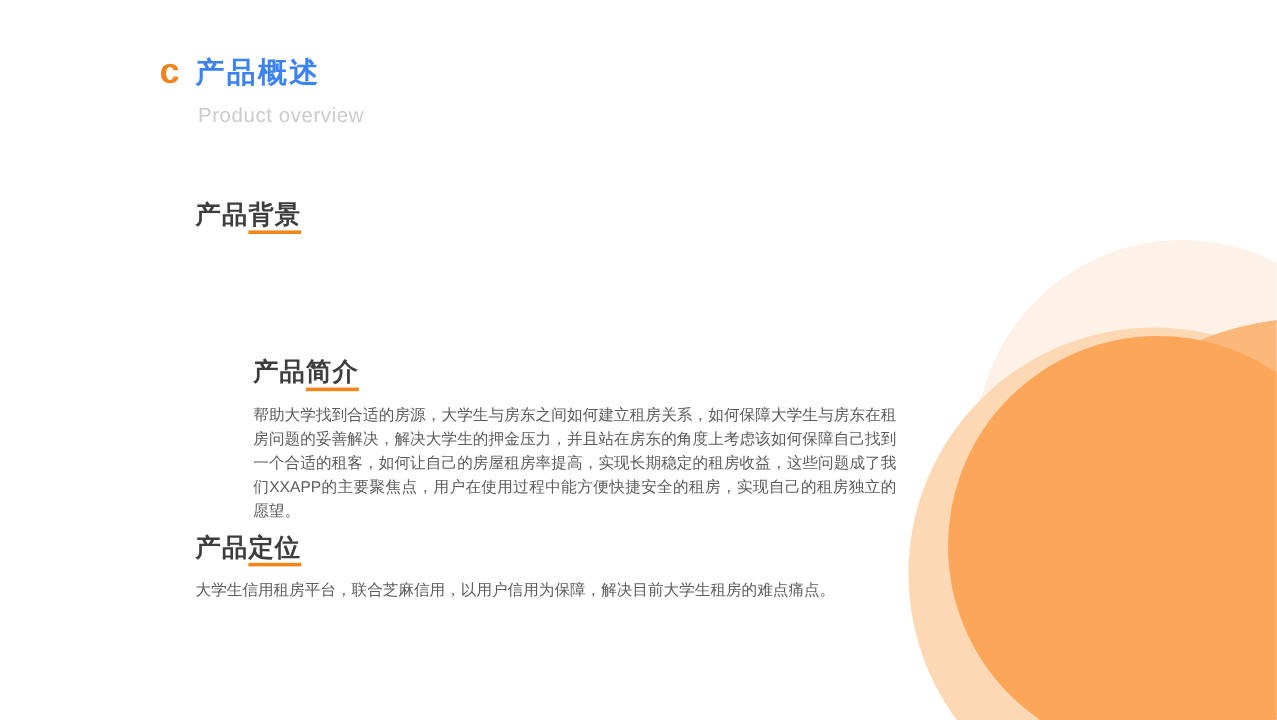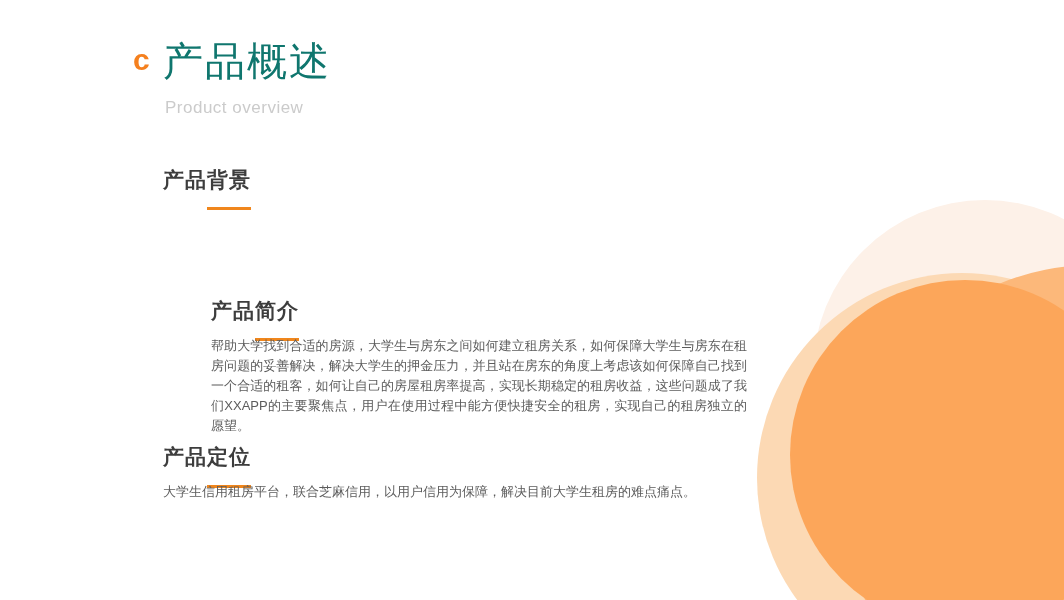--- a/index.html
+++ b/index.html
@@ -24,42 +24,42 @@
   .c-main  { left: 790px; top: 280px; width: 350px; height: 350px; background: #FCA65A; }
 
   
   .header { position: absolute; left: 133px; top: 38px; }
   .bullet {
     position: absolute; left: 0; top: 7px;
     font-size: 30px; font-weight: 700; color: #F5801E; line-height: 30px;
   }
   .title {
     margin: 0 0 0 30px;
-    font-size: 40px; font-weight: 400; letter-spacing: 2px;
-    color: #0f766e; line-height: 46px;
+    font-size: 24px; font-weight: 700; letter-spacing: 2px;
+    color: #3b82f6; line-height: 46px;
   }
   .subtitle {
-    margin: 14px 0 0 32px;
+    margin: 3px 0 0 32px;
     font-size: 17px; letter-spacing: 0.5px;
     color: #CBCBCB; line-height: 20px;
   }
 
   
   .sec { position: absolute; left: 163px; width: 536px; }
   .sec-1 { top: 166px; }
   .sec-2 { top: 297px; margin-left: 48px; }
-  .sec-3 { top: 443px; font-family: Liberation Serif, serif; }
+  .sec-3 { top: 443px; }
   .sec h2 {
     margin: 0;
     font-size: 21px; font-weight: 700; color: #3D3D3D;
     line-height: 28px; letter-spacing: 1px;
   }
   .sec h2 .ul {
     border-bottom: 3px solid #F0861C;
-    padding-bottom: 16px;
+    padding-bottom: 1px;
   }
   .sec p {
     margin: 11px 0 0 0;
     font-size: 13px; color: #5C5C5C;
     line-height: 20px;
     text-align: justify;
   }
 </style>
 </head>
 <body>

